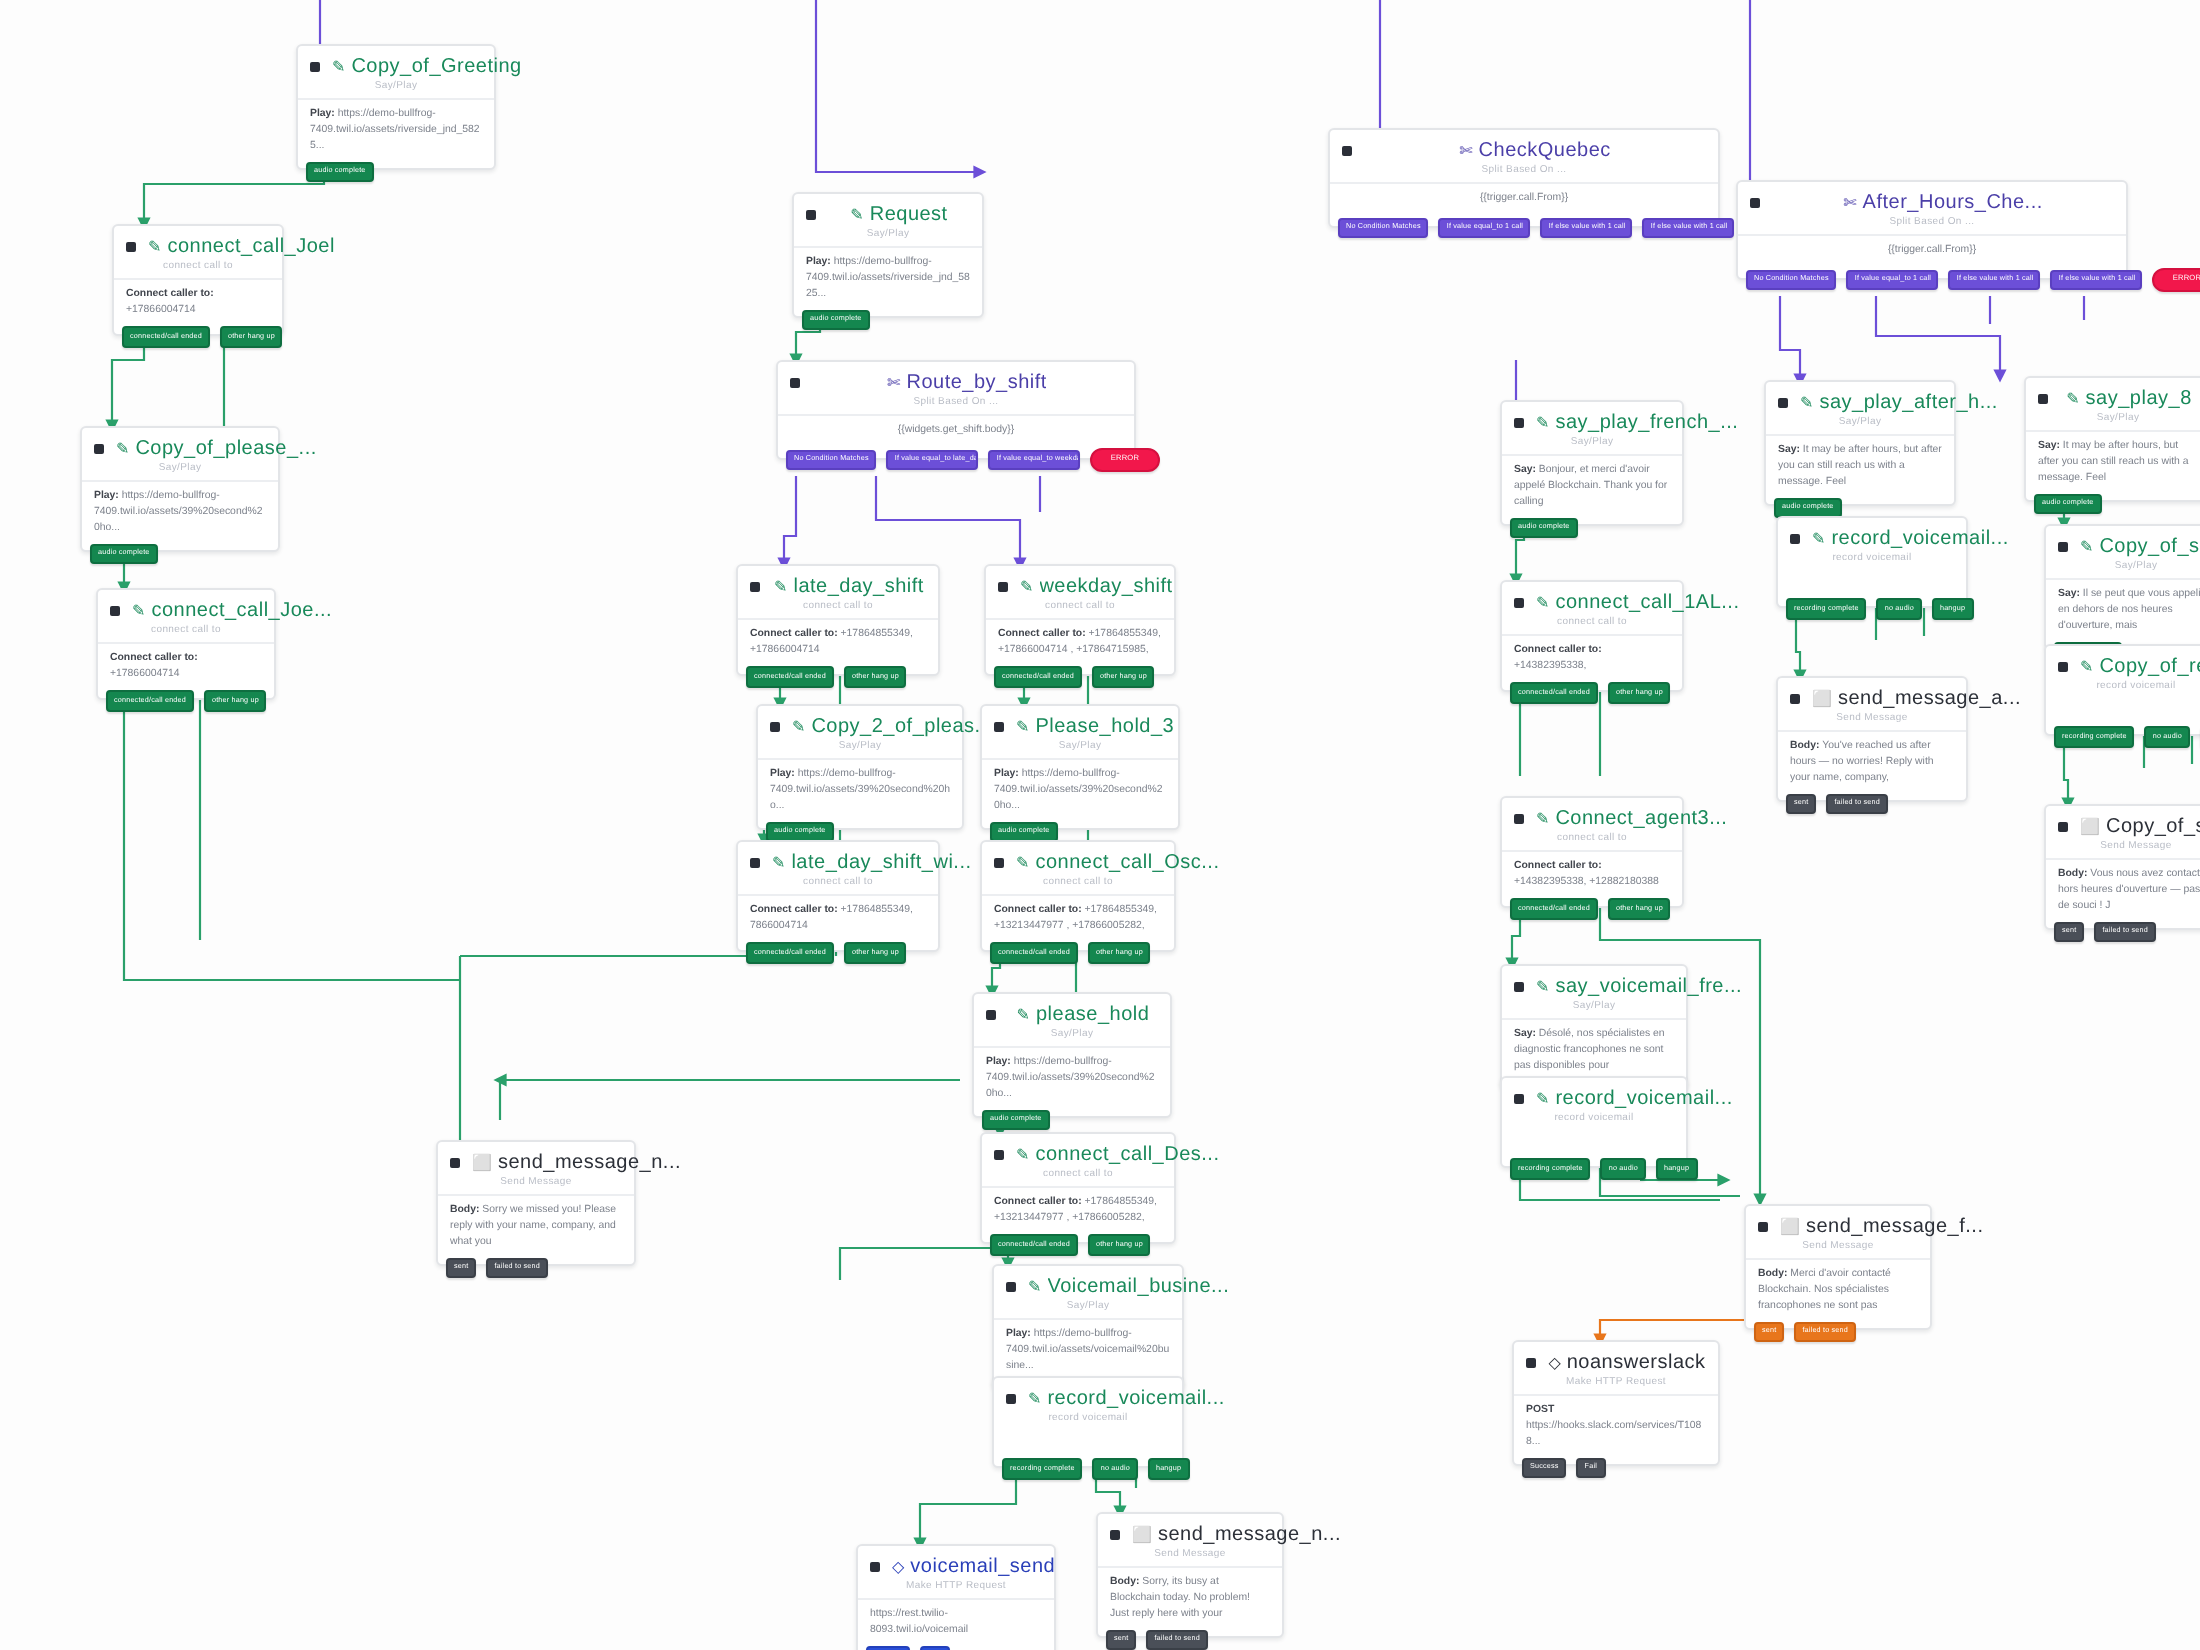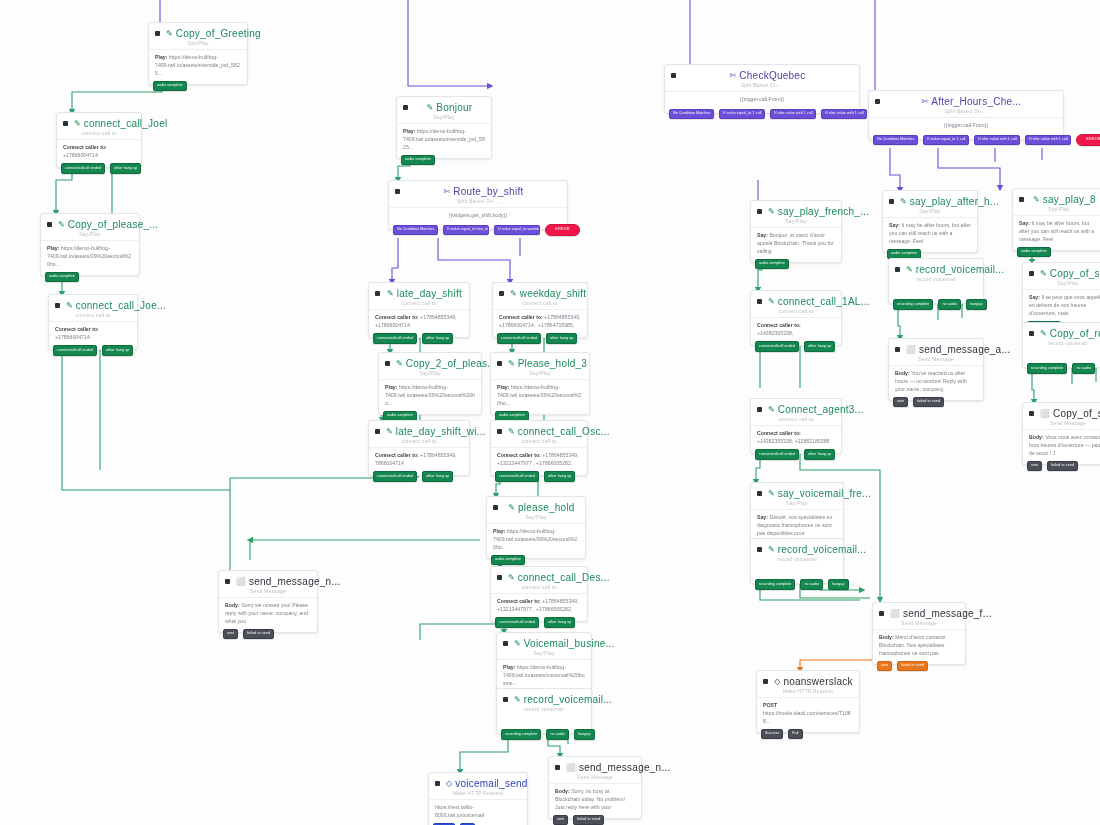--- a/index.html
+++ b/index.html
@@ -241,21 +241,21 @@
         <div class="pills">
           <div class="pill p-green">connected/call ended</div>
           <div class="pill p-green">other hang up</div>
         </div>
       </div>
       <div class="node t-green" style="left: 396px; top: 96px; width: 96px; min-height: 52px;">
         <div class="node-hd">
           <span class="dot"></span>
           <span class="ttl-wrap">
             <span class="wicon">✎</span>
-            <span class="ttl">Bonjour</span>
+            <span class="ttl">Request</span>
           </span>
         </div>
         <div class="sub">Say/Play</div>
         <div class="divider"></div>
         <div class="body"><b>Play: </b><span>https://demo-bullfrog-7409.twil.io/assets/riverside_jnd_5825...</span></div>
         <div class="pills">
           <div class="pill p-green">audio complete</div>
         </div>
       </div>
       <div class="node t-purple" style="left: 388px; top: 180px; width: 180px; min-height: 50px;">

